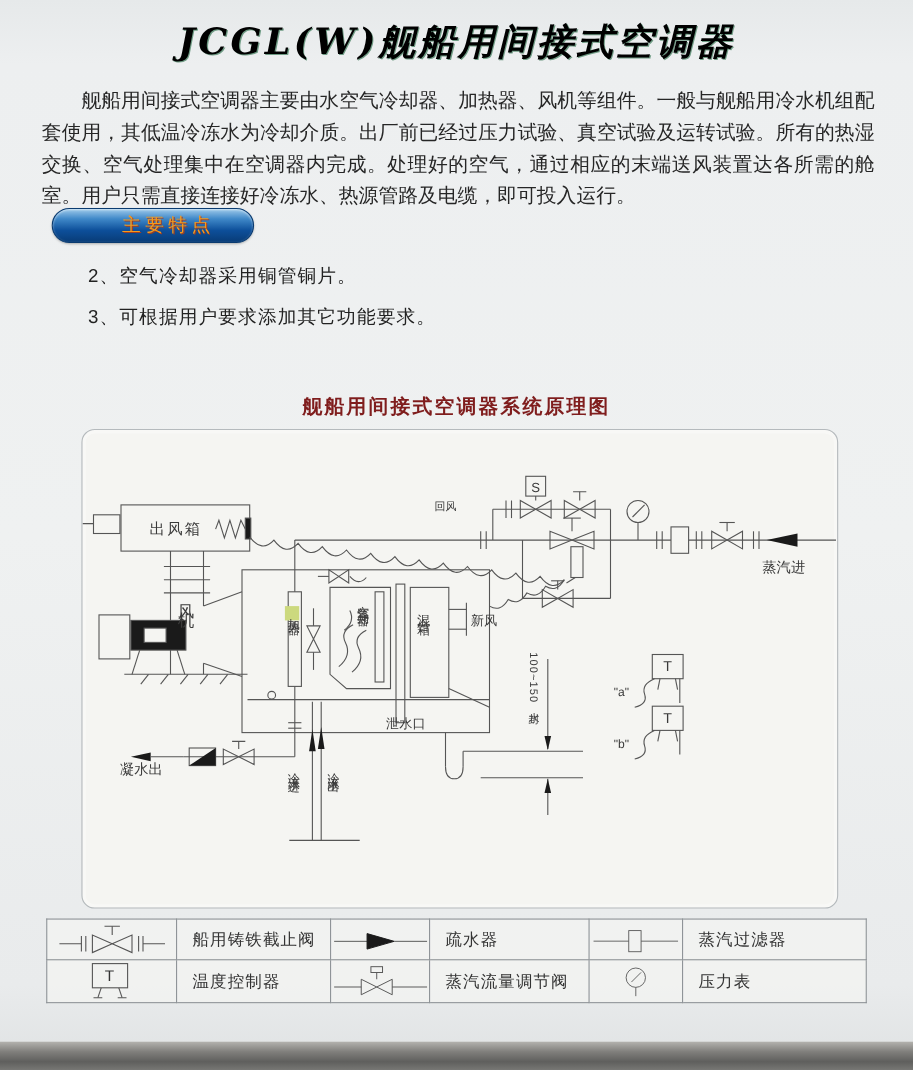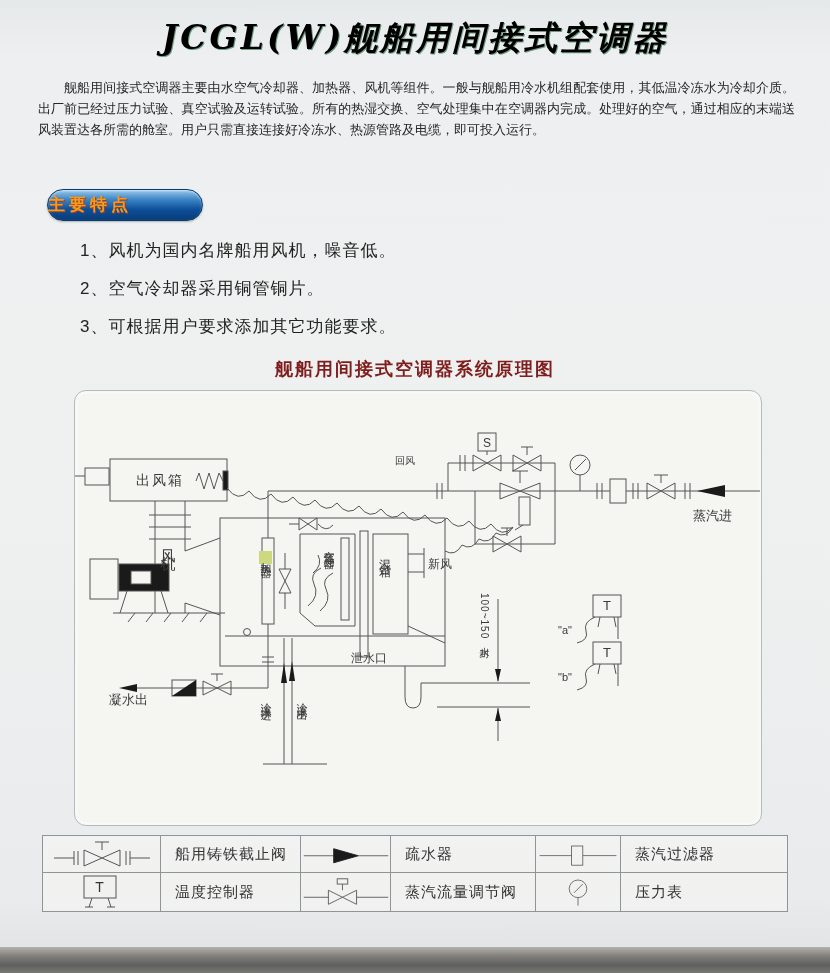--- a/index.html
+++ b/index.html
@@ -9,29 +9,29 @@
     font-family:"Liberation Sans",sans-serif;color:#2b2b2b;
   }
   .abs{position:absolute;}
   .title{
     top:16px;left:0;width:830px;text-align:center;
     font-family:"DejaVu Serif",serif;font-style:italic;font-weight:bold;
     font-size:33px;letter-spacing:3px;color:#000000;
     text-shadow:1px 1px 0 rgba(10,90,45,.55);
   }
   .intro{
-    left:38px;top:77px;width:757px;font-size:13px;line-height:1.62;
+    left:38px;top:77px;width:757px;font-size:18px;line-height:1.62;
     text-align:justify;text-indent:2em;color:#262626;
   }
   .badge{
     left:47px;top:189px;width:154px;height:30px;border-radius:16px;
     background:linear-gradient(180deg,#9cc9ea 0%,#3f88c8 30%,#0d4f9a 65%,#083c77 100%);
     border:1px solid #0a3b70;box-shadow:inset 0 1px 2px rgba(255,255,255,.55),0 1px 2px rgba(0,0,0,.25);
-    text-align:left;line-height:29px;font-size:17px;font-weight:bold;
-    color:#f59a1d;letter-spacing:4px;text-shadow:1px 1px 0 #a23d20;
+    text-align:center;line-height:29px;font-size:17px;font-weight:normal;
+    color:#f59a1d;letter-spacing:4px;text-shadow:1px 1px 0 #a23d20;padding-left:28px;
   }
   .features{left:80px;top:239px;width:500px;font-size:17px;color:#222;}
   .features div{margin-bottom:15px;letter-spacing:1px;}
   .dtitle{
     top:357px;left:0;width:830px;text-align:center;font-size:18px;font-weight:bold;
     color:#7f1d1d;letter-spacing:2px;
   }
   .panel{
     left:74px;top:390px;width:686px;height:434px;background:#f5f5f2;
     border:1px solid #b5babd;border-radius:12px;box-shadow:0 0 0 3px rgba(255,255,255,.35) inset;
@@ -57,21 +57,20 @@
 </head>
 <body>
 
 <div class="abs title">JCGL(W)舰船用间接式空调器</div>
 
 <div class="abs intro">舰船用间接式空调器主要由水空气冷却器、加热器、风机等组件。一般与舰船用冷水机组配套使用，其低温冷冻水为冷却介质。出厂前已经过压力试验、真空试验及运转试验。所有的热湿交换、空气处理集中在空调器内完成。处理好的空气，通过相应的末端送风装置达各所需的舱室。用户只需直接连接好冷冻水、热源管路及电缆，即可投入运行。</div>
 
 <div class="abs badge">主要特点</div>
 
 <div class="abs features">
-  <div>1、风机为国内名牌船用风机，噪音低。</div>
   <div>2、空气冷却器采用铜管铜片。</div>
   <div>3、可根据用户要求添加其它功能要求。</div>
 </div>
 
 <div class="abs dtitle">舰船用间接式空调器系统原理图</div>
 
 <div class="abs panel">
   <svg width="686" height="434" viewBox="0 0 686 434">
     <g class="lstroke">
 

